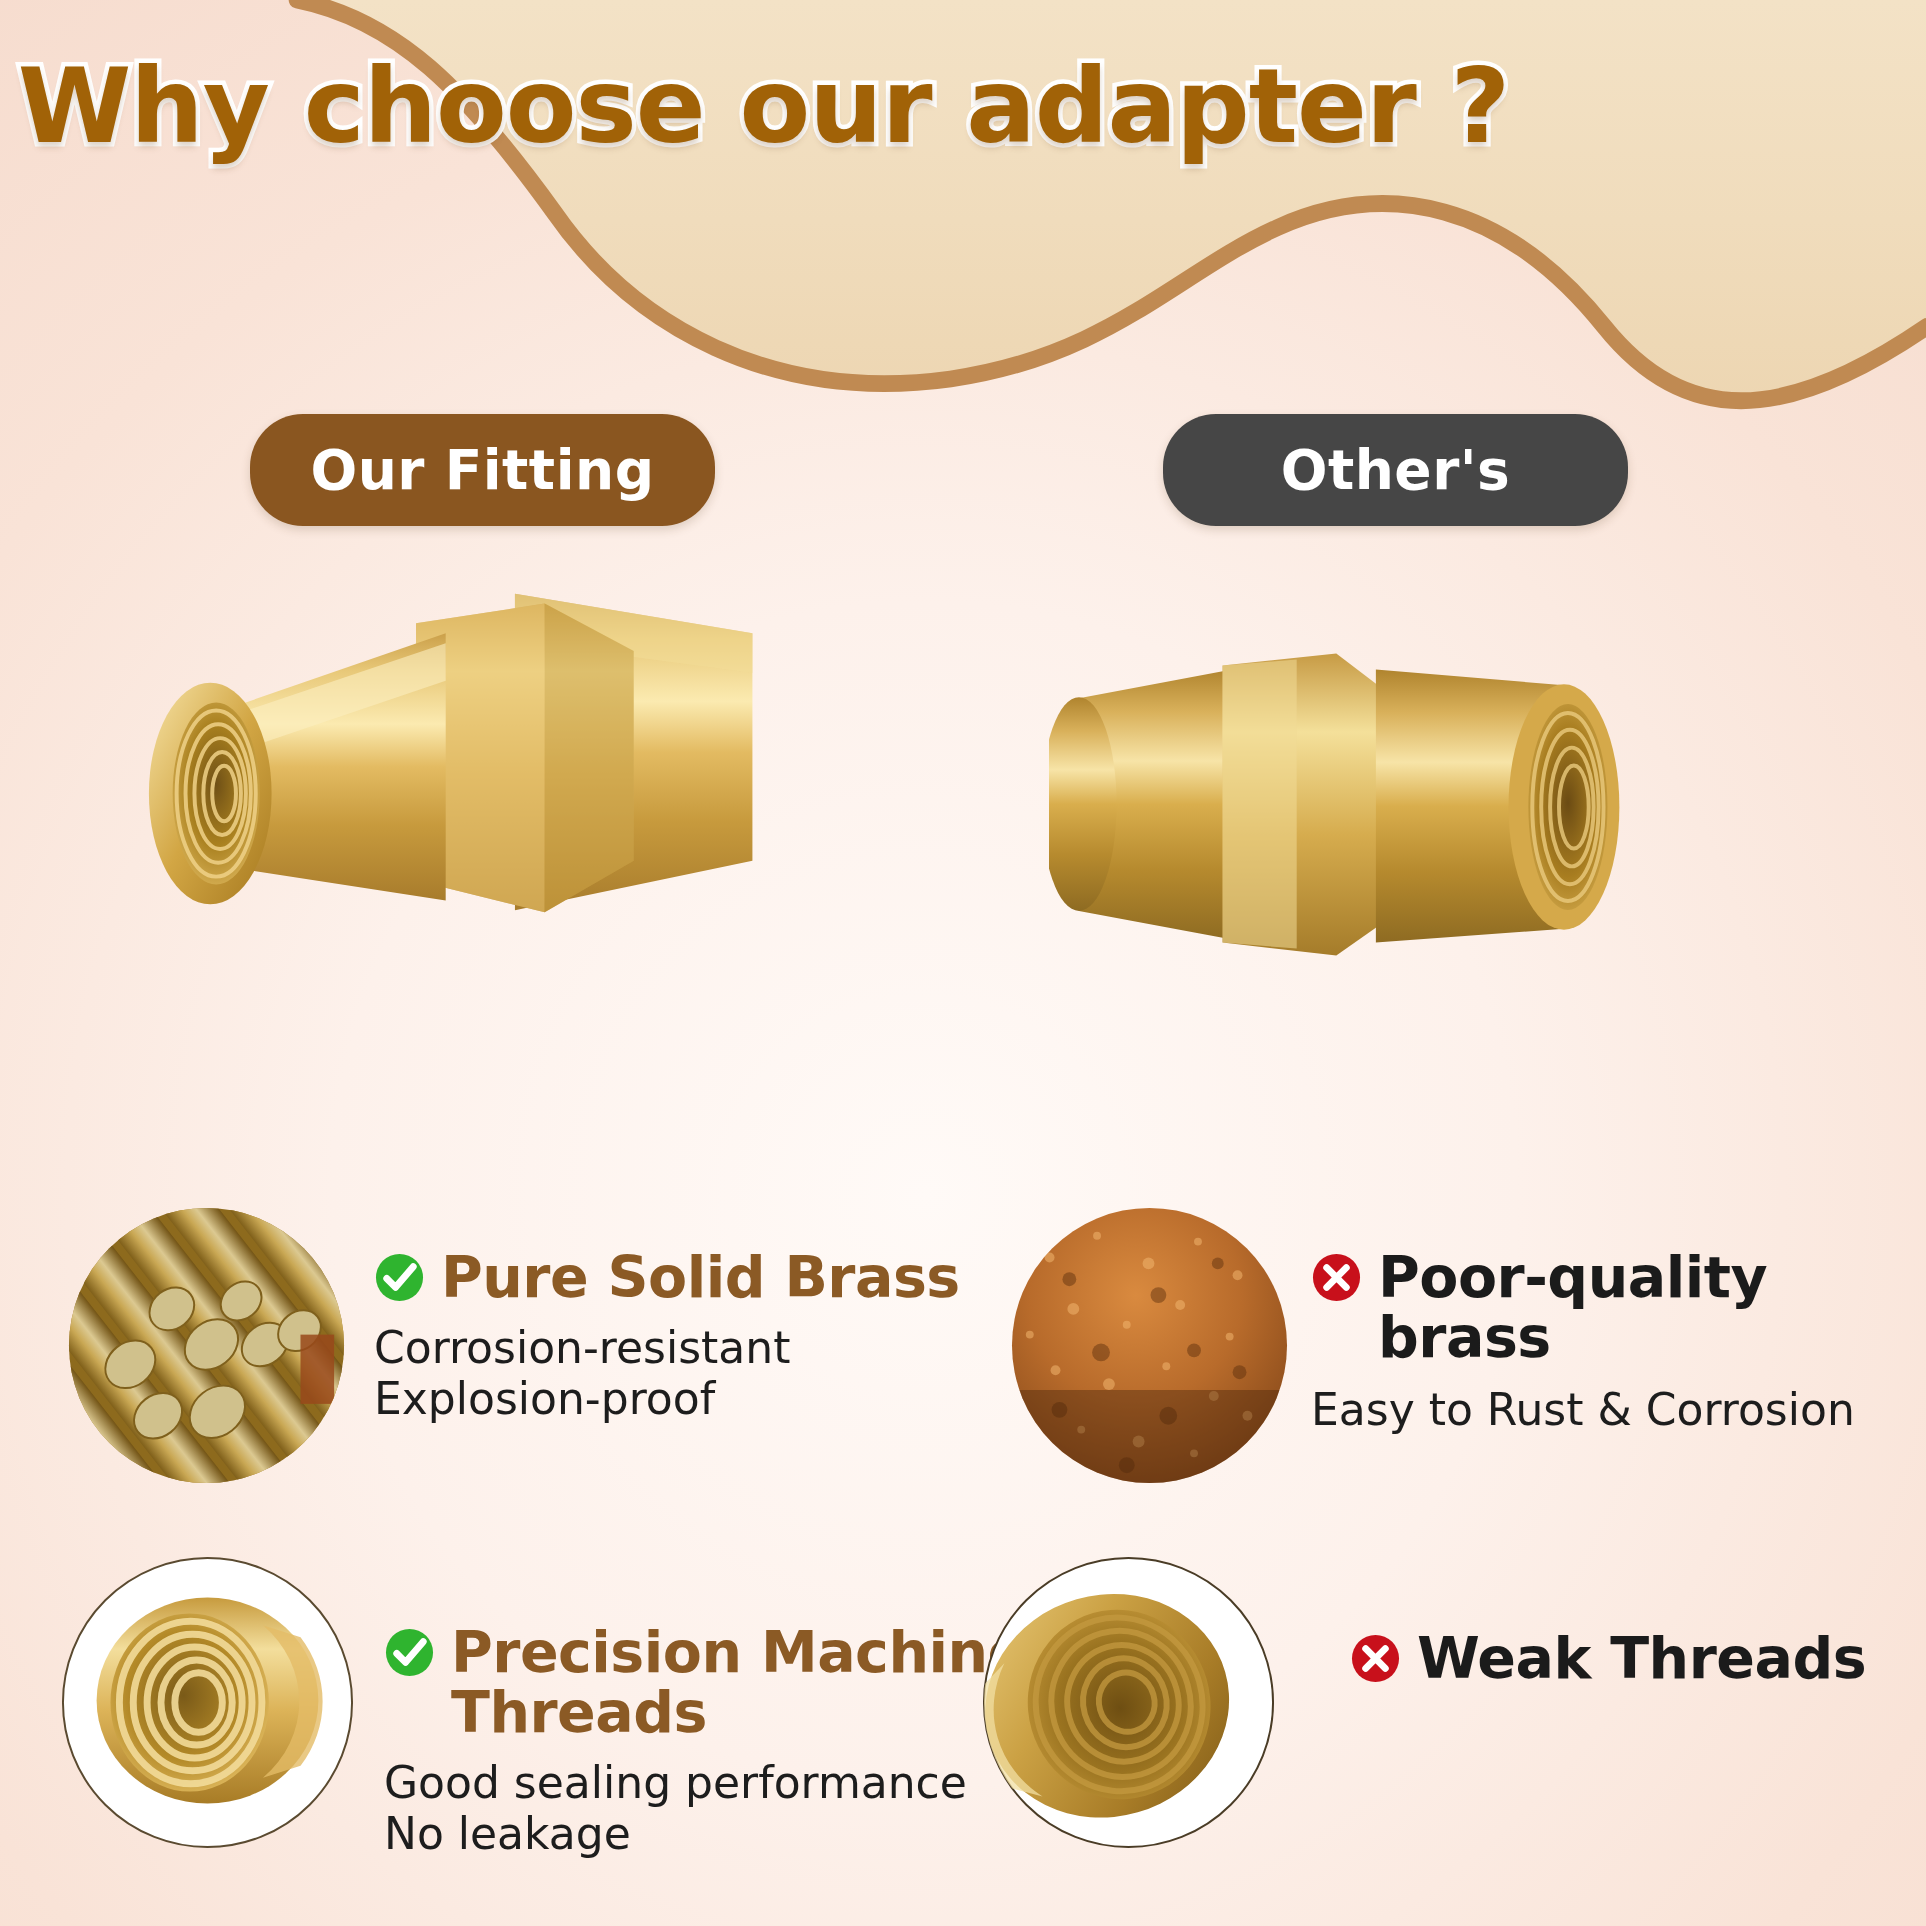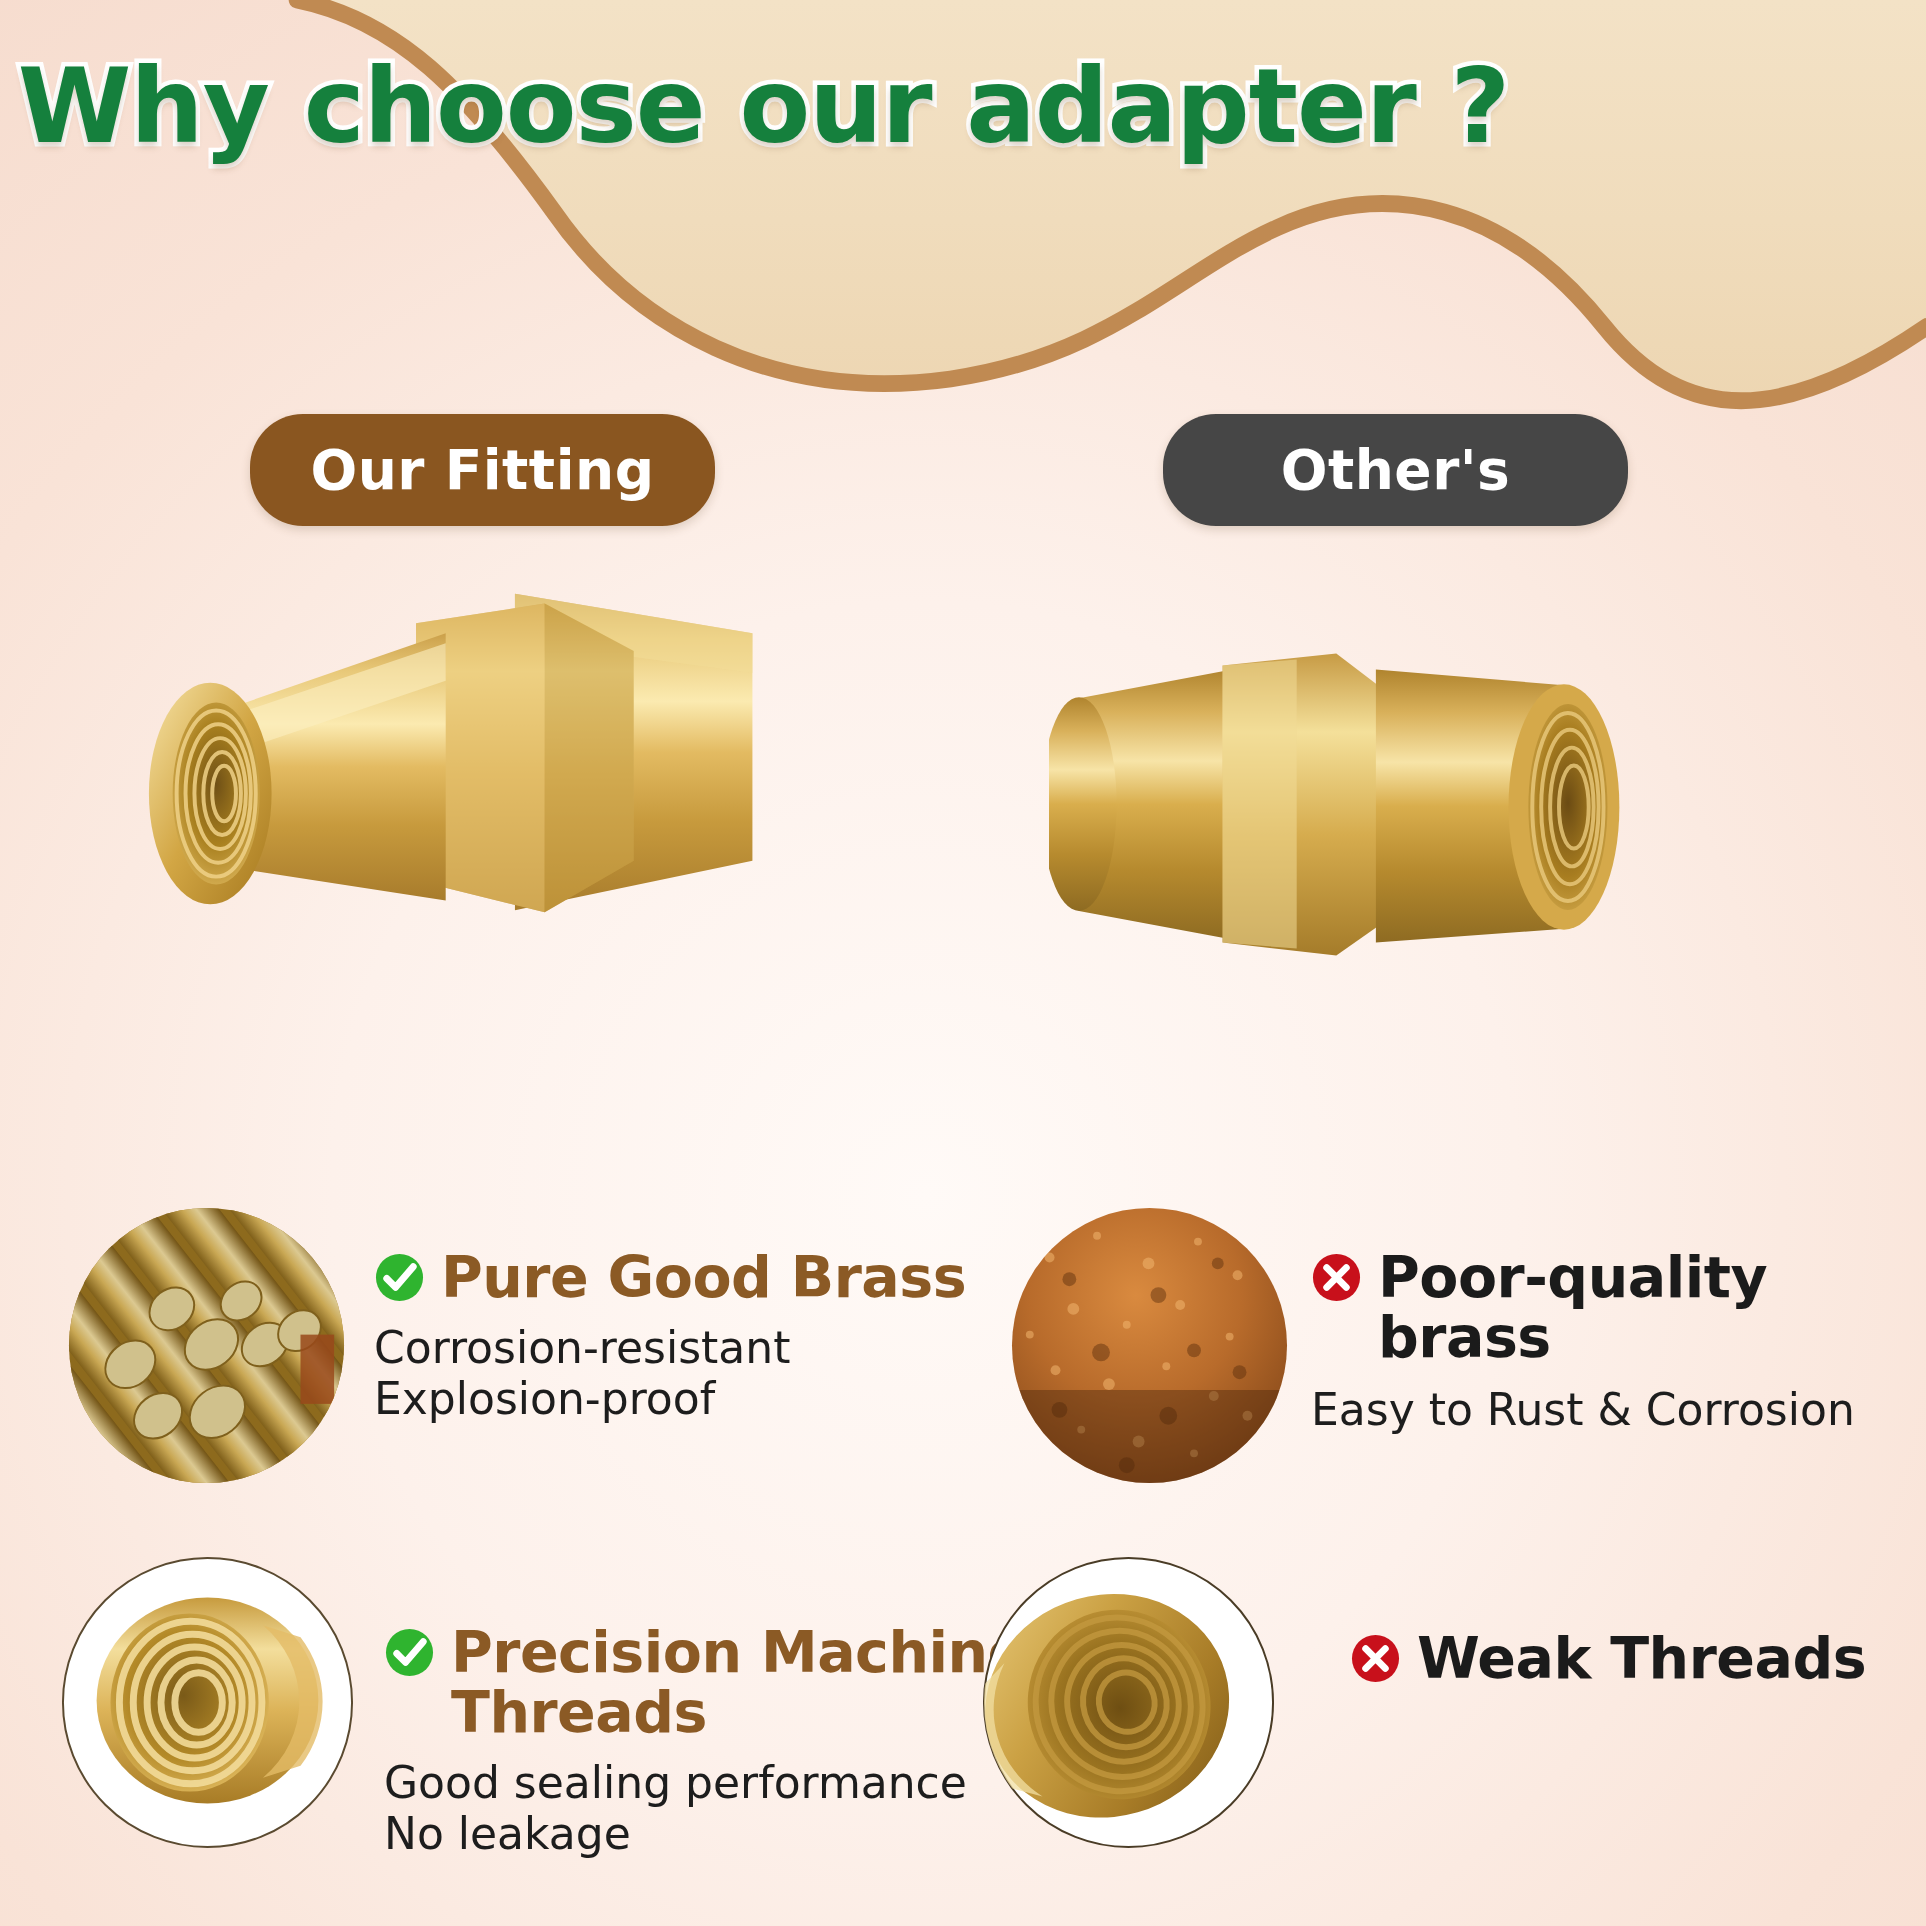--- a/index.html
+++ b/index.html
@@ -19,21 +19,21 @@
   }
   #bg-wave { position:absolute; top:0; left:0; width:1927px; height:752px; }
 
   
   #title {
     position:absolute; top:46px; left:0; width:1527px;
     text-align:center;
     font-size:103px;
     font-weight:700;
     letter-spacing:-1px;
-    color:#15803d;
+    color:#a16207;
     font-family:"DejaVu Sans", sans-serif;
     -webkit-text-stroke:9px #ffffff;
     paint-order:stroke fill;
     text-shadow:0 5px 6px rgba(120,80,40,.25);
     white-space:nowrap;
   }
 
   
   .pill {
     position:absolute;
@@ -268,21 +268,21 @@
         <rect width="282" height="282" fill="#2a1a00" opacity=".12"></rect>
       </g>
     </svg>
   </div>
   <div class="ftext">
     <div class="fhead">
       <svg class="badge" width="51" height="51" viewBox="0 0 52 52">
         <circle cx="26" cy="26" r="24" fill="#2FB42F"></circle>
         <path d="M13 27 L22 36 L40 15" stroke="#fff" stroke-width="7" fill="none" stroke-linecap="round" stroke-linejoin="round"></path>
       </svg>
-      <span class="htext">Pure Good Brass</span>
+      <span class="htext">Pure Solid Brass</span>
     </div>
     <div class="fsub">
       <span>Corrosion-resistant</span>
       <span>Explosion-proof</span>
     </div>
   </div>
 </div>
 
 <div class="feature bad" id="feat-r1c2">
   <div class="thumb">

